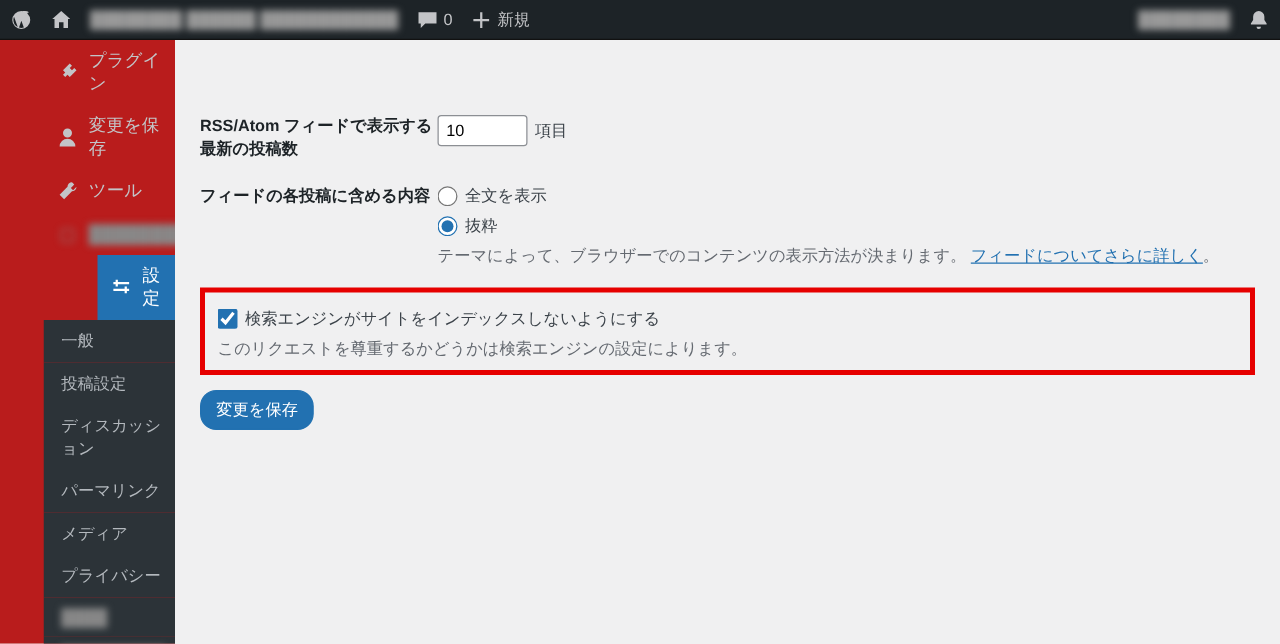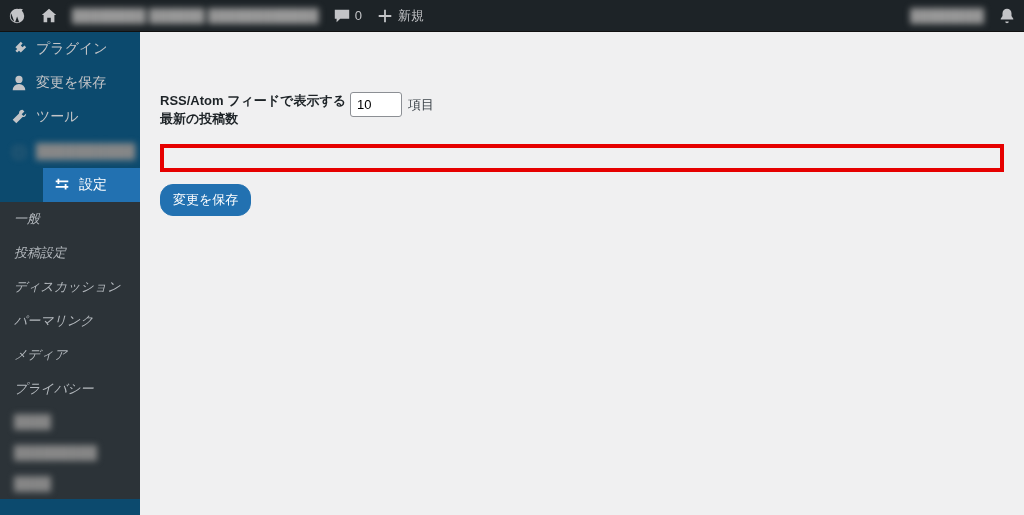--- a/index.html
+++ b/index.html
@@ -6,34 +6,34 @@
 body { background: #f0f0f1; width: 1024px; height: 515px; overflow: hidden; }
 
 .toolbar { height: 32px; background: #1d2327; color: #c3c4c7; display: flex; align-items: center; font-size: 13px; padding: 0 8px; justify-content: space-between; border-bottom: 1px solid #111; }
 .toolbar-left, .toolbar-right { display: flex; align-items: center; gap: 14px; }
 .tb-item { display: flex; align-items: center; gap: 4px; cursor: pointer; }
 .tb-ico { width: 18px; height: 18px; display: inline-flex; align-items: center; justify-content: center; }
 .blur { filter: blur(3px); color: #999; }
 .avatar-sq { width: 18px; height: 18px; background: #eee; display: inline-block; }
 
 .wrap { display: flex; height: calc(100% - 32px); }
-.sidebar { width: 140px; background: #0c4a6e; color: #c3c4c7; font-size: 14px; display: flex; flex-direction: column; overflow: hidden; }
+.sidebar { width: 140px; background: #b91c1c; color: #c3c4c7; font-size: 14px; display: flex; flex-direction: column; overflow: hidden; padding-left: 35px; }
 .side-item { display: flex; align-items: center; gap: 8px; padding: 8px 10px; cursor: pointer; position: relative; }
 .side-item.active { background: #2271b1; color: #fff; margin-left: 43px; }
-.side-item.sub { padding-left: 14px; font-size: 13px; color:#b4b9be; background:#2c3338;font-style:italic; }
+.side-item.sub { padding-left: 14px; font-size: 13px; color:#b4b9be; background:#2c3338; }
 .side-item.sub.current { color:#fff; font-weight:600; }
 .side-ico { width: 18px; height: 18px; display: inline-flex; align-items: center; justify-content: center; flex: 0 0 18px; }
 .side-item.blur-item span { filter: blur(3px); color:#888; }
 
 .content { flex: 1; padding: 14px 20px; color: #3c434a; font-size: 13px; overflow:auto;margin-top:36px; }
 .form-row { display: flex; padding: 10px 0; }
 .form-label { width: 190px; font-weight: 600; color: #1d2327; }
 .form-field { flex: 1; }
 .field-line { display:flex; align-items:center; gap:6px; margin-bottom:6px; }
-input[type=text].num { width: 52px; padding: 4px 6px; border: 1px solid #8c8f94; border-radius: 3px; font-size: 13px; }
+input[type=text].num { width: 72px; padding: 4px 6px; border: 1px solid #8c8f94; border-radius: 3px; font-size: 13px; }
 .desc { color: #646970; margin-top: 6px; }
 .link { color: #2271b1; text-decoration: underline; cursor: pointer; }
 .hl { border: 4px solid #e60000; padding: 8px 10px 4px; margin: 6px 0 12px; }
 .btn { background: #2271b1; color:#fff; border:1px solid #2271b1; border-radius:13px; padding:6px 12px; font-size:13px; cursor:pointer; }
 input[type=radio], input[type=checkbox]{ width:16px; height:16px; accent-color:#2271b1; }
 
 svg { fill: currentColor; }
 </style>
 </head>
 <body>
@@ -157,22 +157,46 @@
     <div class="form-row">
       <div class="form-label">RSS/Atom フィードで表示する最新の投稿数</div>
       <div class="form-field">
         <div class="field-line">
           <input type="text" class="num" value="10" style="">
           <span>項目</span>
         </div>
       </div>
     </div>
 
+    <div class="form-row">
+      <div class="form-label">フィードの各投稿に含める内容</div>
+      <div class="form-field">
+        <div class="field-line">
+            <input type="radio" name="fc" style="">
+            <span>全文を表示</span>
+          </div>
+        <div class="field-line">
+            <input type="radio" name="fc" checked="" style="">
+            <span>抜粋</span>
+          </div>
+        <div class="desc">
+          <span>テーマによって、ブラウザーでのコンテンツの表示方法が決まります。</span>
+          <a class="link">フィードについてさらに詳しく</a><span>。</span>
+        </div>
+      </div>
+    </div>
 
     <div class="hl">
       <div class="form-row" style="padding:4px 0">
+        <div class="form-field">
+          <div class="field-line">
+              <input type="checkbox" checked="" style="">
+              <span>検索エンジンがサイトをインデックスしないようにする</span>
+            </div>
+          <div class="desc">このリクエストを尊重するかどうかは検索エンジンの設定によります。</div>
+        </div>
       </div>
     </div>
 
     <button class="btn">変更を保存</button>
 
   </div>
 </div>
 
 </body></html>

